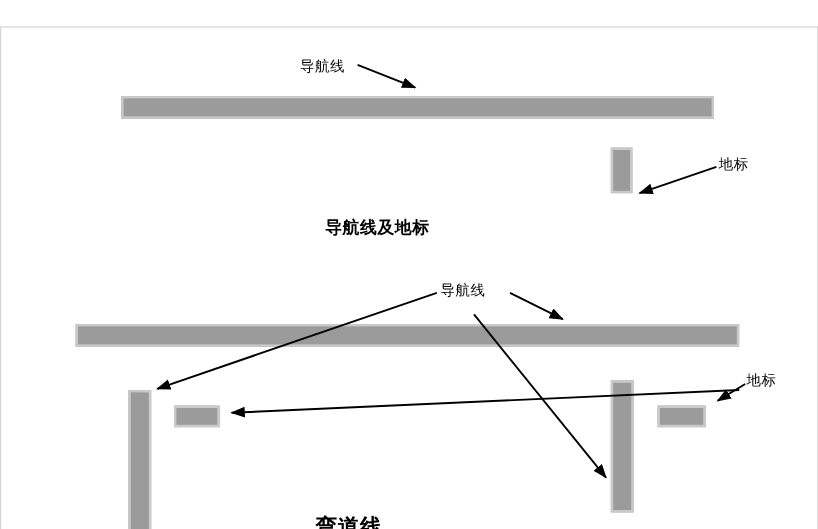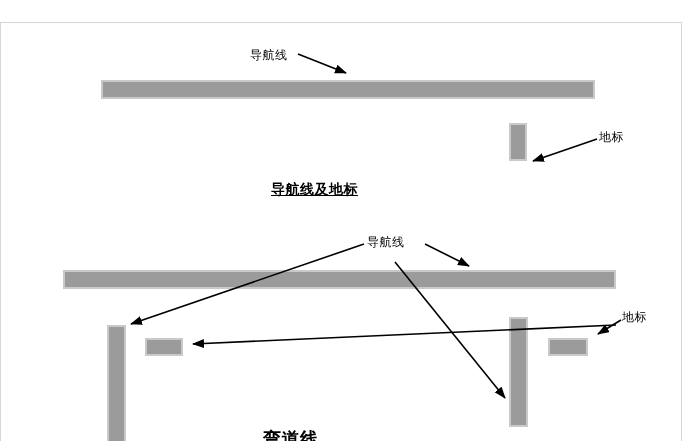--- a/index.html
+++ b/index.html
@@ -56,21 +56,21 @@
 <div id="canvas">
 
   <div class="bar" style="left:100px; top:57px; width:494px; height:19px;"></div>
 
   <div class="bar" style="left:508px; top:100px; width:18px; height:38px;"></div>
 
   <div class="lbl" style="left:249px; top:26px;">导航线</div>
 
   <div class="lbl" style="left:598px; top:108px;">地标</div>
 
-  <div class="caption top-caption" style="left:270px; top:158px;text-decoration:underline;">导航线及地标</div>
+  <div class="caption top-caption" style="left:270px; top:158px;">导航线及地标</div>
 
   <div class="bar" style="left:62px; top:247px; width:553px; height:19px;"></div>
 
   <div class="bar" style="left:106px; top:302px; width:19px; height:120px;"></div>
 
   <div class="bar" style="left:144px; top:315px; width:38px; height:18px;"></div>
 
   <div class="bar" style="left:508px; top:294px; width:19px; height:110px;"></div>
 
   <div class="bar" style="left:547px; top:315px; width:40px; height:18px;"></div>

